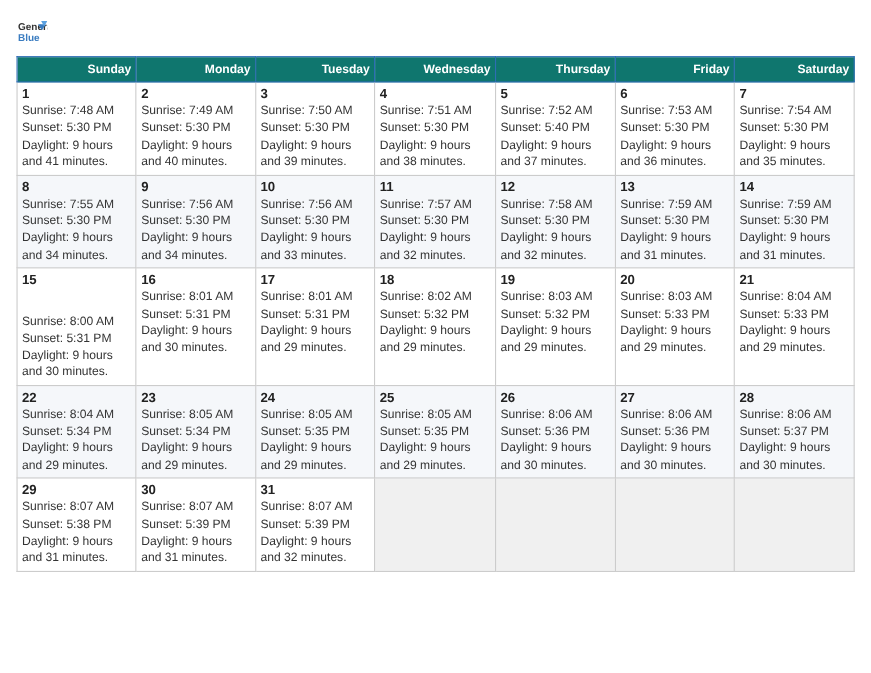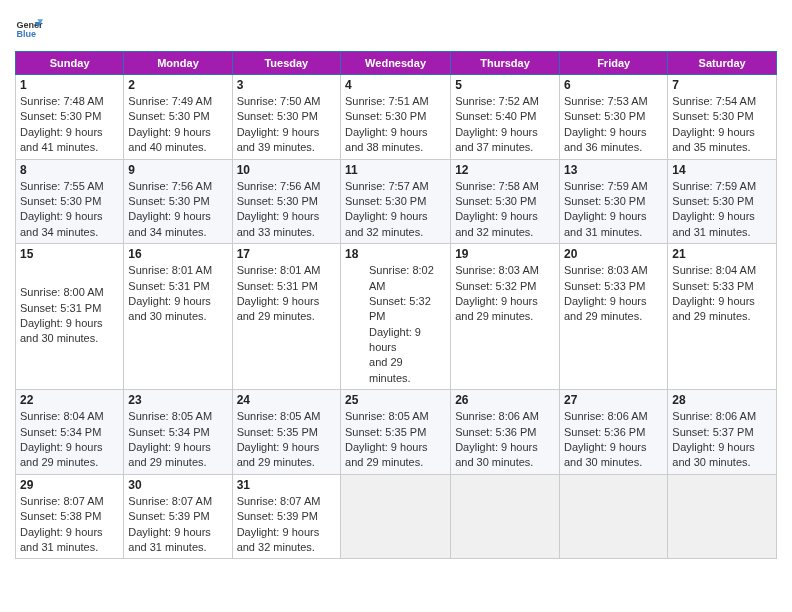--- a/index.html
+++ b/index.html
@@ -43,24 +43,24 @@
     .subtitle {
       font-size: 15px;
       color: #555;
     }
     .calendar {
       width: 100%;
       border-collapse: collapse;
       font-size: 9.5px;
     }
     .calendar th {
-      background: #a21caf;
+      background: #0f766e;
       color: #fff;
       padding: 5px 4px;
-      text-align: center;
+      text-align: right;
       font-size: 11px;
       font-weight: bold;
       border: 1px solid #2e6db4;
     }
     .calendar td {
       border: 1px solid #ccc;
       padding: 3px 4px;
       vertical-align: top;
       width: 113px;
       min-height: 70px;
@@ -232,21 +232,21 @@
           </td>
           <td>
             <span class="day-num">17</span>
             <div class="day-info" style="white-space: pre-line;">Sunrise: 8:01 AM
 Sunset: 5:31 PM
 Daylight: 9 hours
 and 29 minutes.</div>
           </td>
           <td>
             <span class="day-num">18</span>
-            <div class="day-info" style="white-space: pre-line; margin-left: 24px;">Sunrise: 8:02 AM
+            <div class="day-info" style="white-space: pre-line;">Sunrise: 8:02 AM
 Sunset: 5:32 PM
 Daylight: 9 hours
 and 29 minutes.</div>
           </td>
           <td>
             <span class="day-num">19</span>
             <div class="day-info" style="white-space: pre-line;">Sunrise: 8:03 AM
 Sunset: 5:32 PM
 Daylight: 9 hours
 and 29 minutes.</div>

